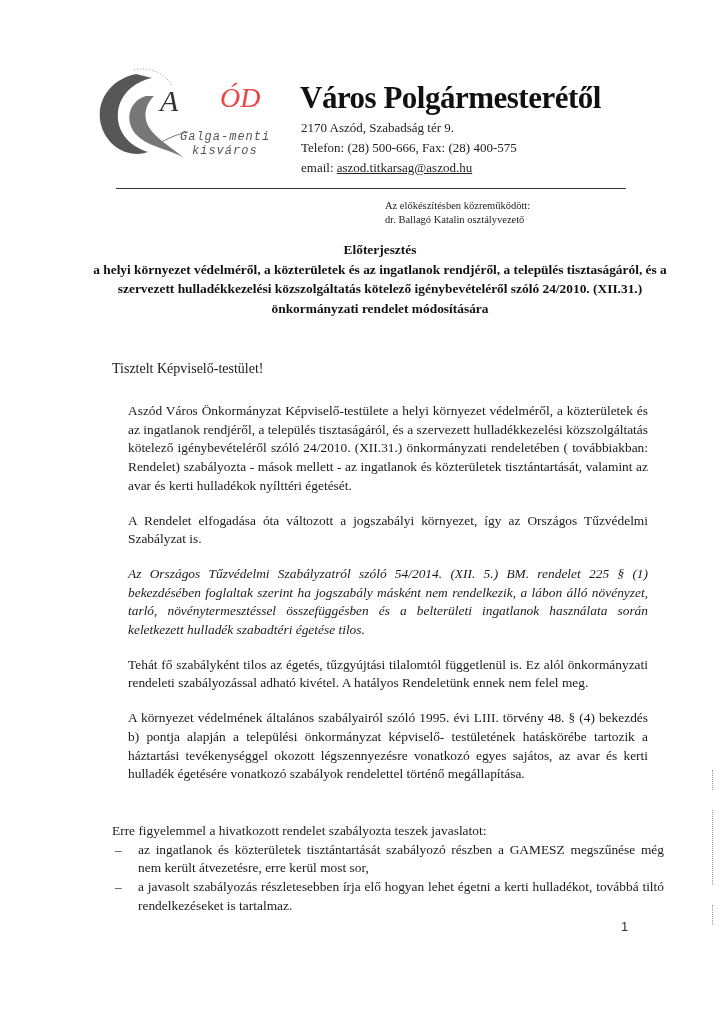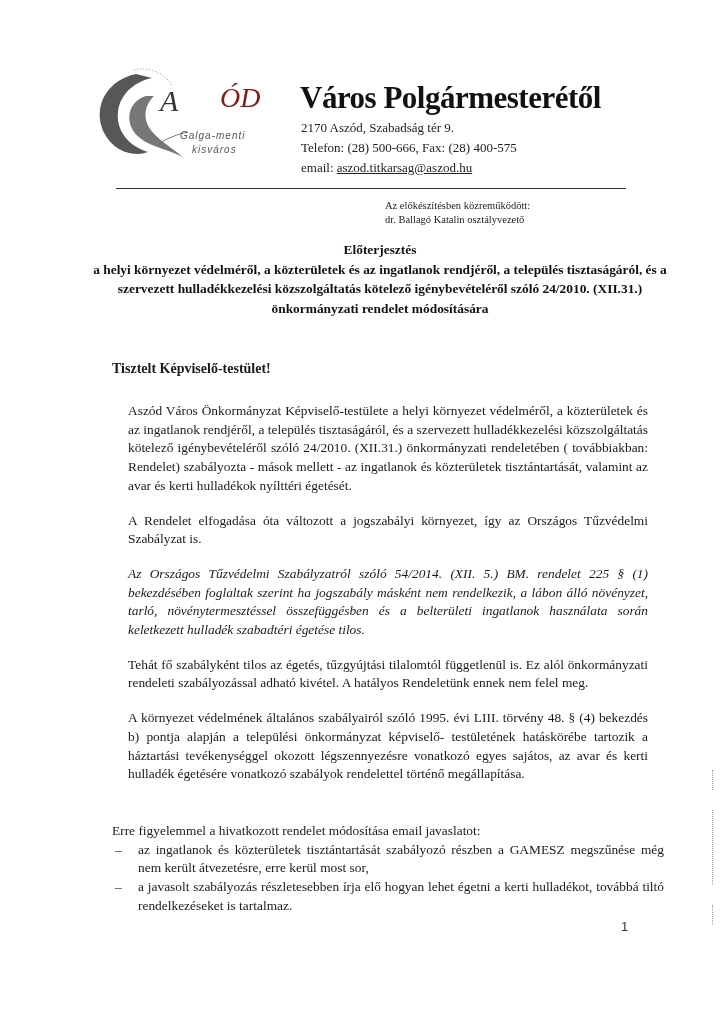--- a/index.html
+++ b/index.html
@@ -3,37 +3,37 @@
 <meta charset="utf-8">
 <style>
   html, body { margin: 0; padding: 0; background: #ffffff; }
   body { width: 724px; height: 1024px; position: relative; overflow: hidden;
          font-family: "Liberation Serif", "DejaVu Serif", serif; color: #1a1a1a; }
   .abs { position: absolute; }
 
   
   #logo { left: 88px; top: 66px; width: 190px; height: 110px; }
   #logo svg { width: 100%; height: 100%; }
-  .logo-sub { font-family: Liberation Sans, sans-serif; font-style: italic; font-size: 10px; color: #555; position: absolute; letter-spacing: 1px; }
+  .logo-sub { font-family: Liberation Mono, monospace; font-style: italic; font-size: 12px; color: #555; position: absolute; letter-spacing: 1px; }
 
   
   .lh-title { left: 300px; top: 80px; font-size: 31px; font-weight: bold; letter-spacing: -0.5px; color: #111; }
   .lh-line { font-size: 13px; color: #222; left: 301px; }
   .lh-addr { top: 120px; }
   .lh-tel { top: 140px; }
   .lh-email { top: 160px; }
   .lh-email a { color: #222; text-decoration: underline; }
 
   .rule { left: 116px; top: 188px; width: 510px; height: 0; border-top: 1.5px solid #333; }
 
   .prep { left: 385px; top: 199px; font-size: 10.5px; line-height: 14px; color: #222; }
 
   .head { left: 90px; top: 240px; width: 580px; text-align: center; font-weight: bold; font-size: 13.4px; line-height: 19.5px; color: #111; }
 
-  .salut { left: 112px; top: 361px; font-weight: bold; font-size: 14px; }
+  .salut { left: 112px; top: 361px; font-weight: normal; font-size: 14px; }
 
   .body { left: 112px; width: 552px; font-size: 13.4px; line-height: 18.7px; text-align: justify; text-align-last: left; }
   .body p { margin: 16px; }
   .it { font-style: italic; }
 
   .list { left: 112px; width: 552px; font-size: 13.4px; line-height: 18.7px; }
   .list .intro { margin: 0; }
   .list ul { margin: 0; padding: 0; list-style: none; }
   .list li { position: relative; padding-left: 26px; text-align: justify; text-align-last: left; }
   .list li .dash { position: absolute; left: 3px; top: 0; }
@@ -46,21 +46,21 @@
 <body>
 
 <div id="logo" class="abs">
   <svg viewBox="0 0 190 110">
     <path d="M48 8 C20 14 6 38 14 62 C22 84 44 92 60 86 C40 80 28 64 30 46 C32 28 46 16 64 12 Z" fill="#3a3a3a" opacity="0.85"></path>
     <path d="M58 30 C38 36 36 60 52 72 C64 82 84 84 96 92 C80 78 62 70 58 54 C56 44 60 36 66 30 Z" fill="#4a4a4a" opacity="0.75"></path>
     <path d="M46 4 C62 0 78 8 84 20" fill="none" stroke="#999" stroke-width="1" stroke-dasharray="1 2"></path>
     <path d="M70 78 C80 72 90 68 100 66" fill="none" stroke="#777" stroke-width="1"></path>
   </svg>
   <span class="abs" style="left:72px; top:18px; font-size:30px; font-style:italic; color:#333;">A</span>
-  <span class="abs" style="left:132px; top:16px; font-size:28px; font-style:italic; color:#7f1d1d;">ÓD</span>
+  <span class="abs" style="left:132px; top:16px; font-size:28px; font-style:italic; color:#ef4444;">ÓD</span>
   <span class="logo-sub" style="left:92px; top:64px;">Galga-menti</span>
   <span class="logo-sub" style="left:104px; top:78px;">kisváros</span>
 </div>
 
 <div class="abs lh-title">Város Polgármesterétől</div>
 <div class="abs lh-line lh-addr">2170 Aszód, Szabadság tér 9.</div>
 <div class="abs lh-line lh-tel">Telefon: (28) 500-666, Fax: (28) 400-575</div>
 <div class="abs lh-line lh-email">
   <span>email: </span><a title="aszod.titkarsag@aszod.hu">aszod.titkarsag@aszod.hu</a>
 </div>
@@ -81,21 +81,21 @@
 
 <div class="abs body" style="top:386px;">
   <p>Aszód Város Önkormányzat Képviselő-testülete a helyi környezet védelméről, a közterületek és az ingatlanok rendjéről, a település tisztaságáról, és a szervezett hulladékkezelési közszolgáltatás kötelező igénybevételéről szóló 24/2010. (XII.31.) önkormányzati rendeletében ( továbbiakban: Rendelet) szabályozta - mások mellett - az ingatlanok és közterületek tisztántartását, valamint az avar és kerti hulladékok nyílttéri égetését.</p>
   <p>A Rendelet elfogadása óta változott a jogszabályi környezet, így az Országos Tűzvédelmi Szabályzat is.</p>
   <p class="it">Az Országos Tűzvédelmi Szabályzatról szóló 54/2014. (XII. 5.) BM. rendelet 225 § (1) bekezdésében foglaltak szerint ha jogszabály másként nem rendelkezik, a lábon álló növényzet, tarló, növénytermesztéssel összefüggésben és a belterületi ingatlanok használata során keletkezett hulladék szabadtéri égetése tilos.</p>
   <p>Tehát fő szabályként tilos az égetés, tűzgyújtási tilalomtól függetlenül is.  Ez alól önkormányzati rendeleti szabályozással adható kivétel. A hatályos Rendeletünk ennek nem felel meg.</p>
   <p>A környezet védelmének általános szabályairól szóló 1995. évi LIII. törvény 48. § (4) bekezdés b) pontja alapján a települési önkormányzat képviselő- testületének hatáskörébe tartozik a háztartási tevékenységgel okozott légszennyezésre vonatkozó egyes sajátos, az avar és kerti hulladék égetésére vonatkozó szabályok rendelettel történő megállapítása.</p>
 </div>
 
 <div class="abs list" style="top:822px;">
-  <p class="intro">Erre figyelemmel  a hivatkozott rendelet módosítása email javaslatot:</p>
+  <p class="intro">Erre figyelemmel  a hivatkozott rendelet szabályozta teszek javaslatot:</p>
   <ul>
     <li><span class="dash">–</span><span>az ingatlanok és közterületek tisztántartását szabályozó részben a GAMESZ megszűnése még nem került átvezetésre, erre kerül most sor,</span></li>
     <li><span class="dash">–</span><span>a javasolt szabályozás részletesebben írja elő hogyan lehet égetni a kerti hulladékot, továbbá tiltó rendelkezéseket is tartalmaz.</span></li>
   </ul>
 </div>
 
 <div class="abs pageno">1</div>
 
 <div class="abs scanmark" style="top:770px; height:20px;"></div>
 <div class="abs scanmark" style="top:810px; height:75px;"></div>

